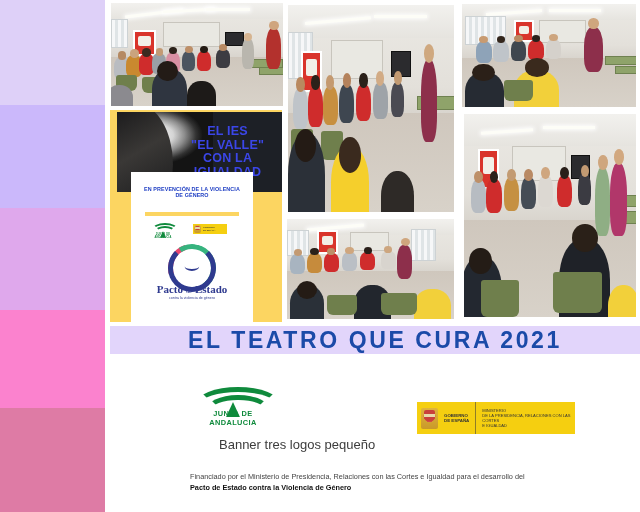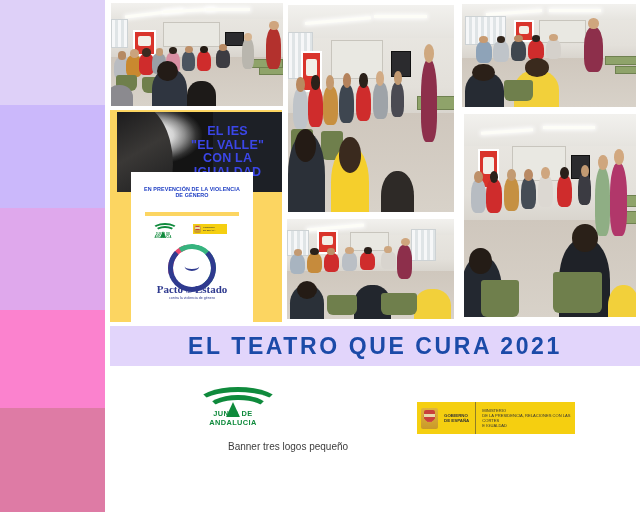--- a/index.html
+++ b/index.html
@@ -350,21 +350,21 @@
         <div class="ptxt" id="ppTitle" style="top: 39px; font-size: 11px; font-weight: bold; font-family: &quot;Liberation Serif&quot;, serif; color: rgb(47, 58, 143);">
           <span>Pacto</span>
           <span id="ppDe" style="font-size: 6.82px; font-weight: normal;">de</span>
           <span>Estado</span>
         </div>
         <div class="ptxt" id="ppSub" style="top: 52px; font-size: 3.6px; color: rgb(47, 58, 143);">contra la violencia de género</div>
       </div>
     </div>
   </div>
 
-  <div class="band-title" id="bandTitle" style="left: 110px; top: 326px; width: 530px; height: 40px; background: rgb(226, 213, 251);">
+  <div class="band-title" id="bandTitle" style="left: 110px; top: 326px; width: 530px; height: 28px; background: rgb(226, 213, 251);">
     <div class="t" id="bandTitleTxt" style="font-size: 23px; color: rgb(27, 74, 168);">EL TEATRO QUE CURA 2021</div>
   </div>
 
   <div class="card" id="cardLogos" style="left: 178px; top: 376px; width: 397px; height: 81px;">
 
     <div class="junta" id="bJunta" style="position: absolute; left: 16px; top: 9px; width: 78px; height: 40px;">
       <div class="arc" style="left:2%;top:4%;width:96%;height:60%;border-width:5px;"></div>
       <div class="arc" style="left:16%;top:24%;width:68%;height:50%;border-width:5px;"></div>
       <div class="tri" style="left:50%;top:44%;transform:translateX(-50%) scale(1.15);"></div>
       <div class="jt" id="bJuntaTxt" style="bottom: -2px; font-size: 7.4px; letter-spacing: 0.4px;">JUNTA DE ANDALUCIA</div>
@@ -378,17 +378,23 @@
         <div>DE ESPAÑA</div>
       </div>
       <div class="divider"></div>
       <div class="gt" id="bGobR" style="font-size: 4.1px; margin-left: 6px;">
         <div>MINISTERIO</div>
         <div>DE LA PRESIDENCIA, RELACIONES CON LAS CORTES</div>
         <div>E IGUALDAD</div>
       </div>
     </div>
 
-    <div class="caption" id="bCaption" style="position: absolute; left: 33px; bottom: 5px; font-size: 10px; padding-left: 17px;">Banner tres logos pequeño</div>
-  </div>
-
+    <div class="caption" id="bCaption" style="position: absolute; left: 24px; bottom: 5px; font-size: 13px; padding-left: 17px;">Banner tres logos pequeño</div>
+  </div>
+
+  <div class="card" id="cardFunding" style="left: 178px; top: 464px; width: 397px; height: 34px;">
+    <div class="fin" id="finTxt" style="position: absolute; left: 12px; top: 8px; width: 374px; font-size: 7.3px;">
+      <div>Financiado por el Ministerio de Presidencia, Relaciones con las Cortes e Igualdad para el desarrollo del</div>
+      <div><b>Pacto de Estado contra la Violencia de Género</b></div>
+    </div>
+  </div>
 
 </div>
 
 </body></html>

